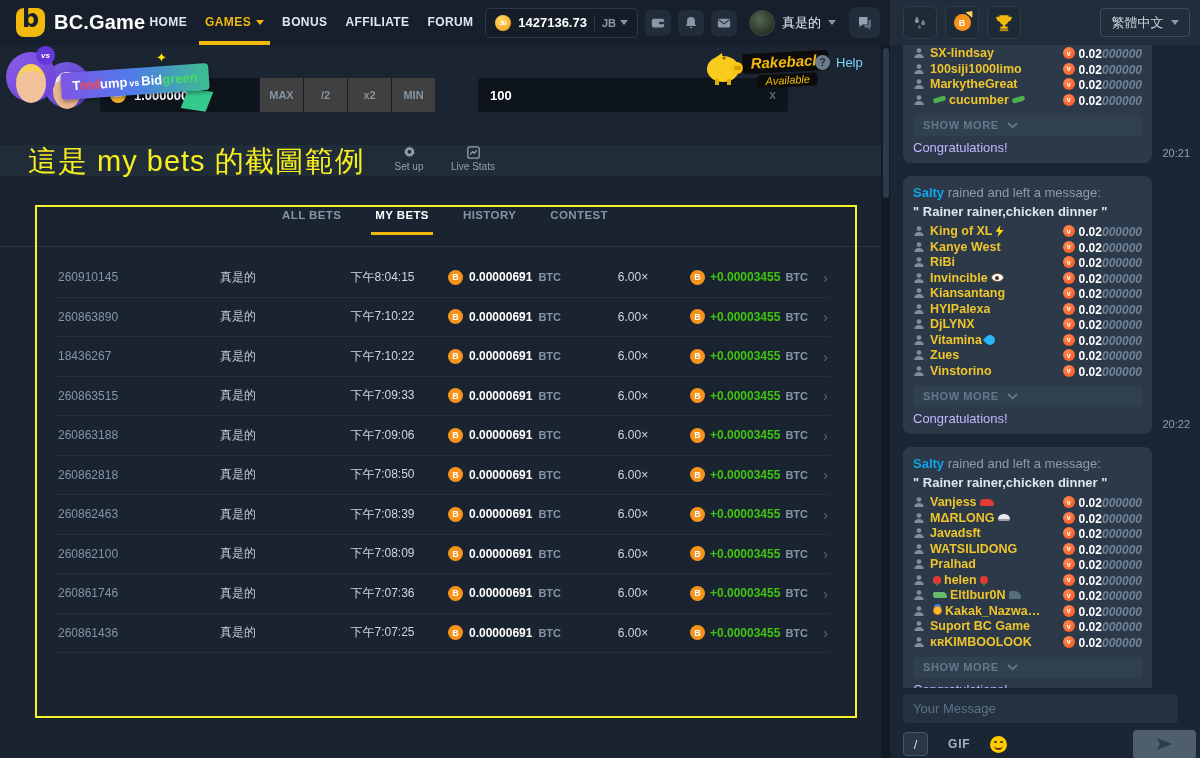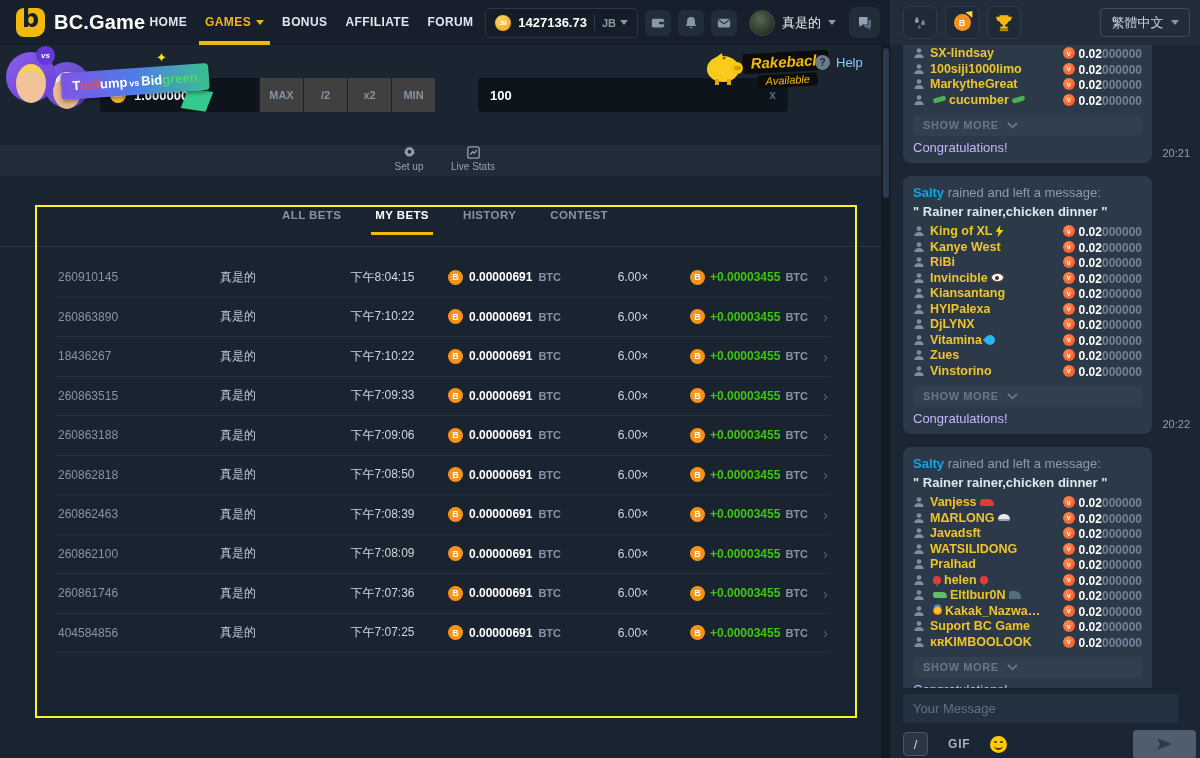--- a/index.html
+++ b/index.html
@@ -130,21 +130,21 @@
   .msg-box { width:249px; flex:none; background:#2b3949; border-radius:8px; padding:8px 10px; }
   .msg-time { flex:1; text-align:right; align-self:flex-end; color:#8fa0b2; font-size:11px; padding:0 2px 4px 0; }
   .msg-head { font-size:13px; color:#8b9cae; line-height:17px; }
   .msg-user { color:#0ea5e9; font-weight:800; cursor:pointer; }
   .msg-quote { color:#dfe7ee; font-size:13px; font-weight:700; line-height:17px; margin:2px 0 4px; }
   .cu-row { display:flex; align-items:center; height:15.5px; }
   .cu-row svg { flex:none; margin-right:5px; }
   .cu-name { color:#eec42c; font-size:12.5px; font-weight:700; cursor:pointer; white-space:nowrap; overflow:hidden; text-overflow:ellipsis; max-width:135px; }
   .cu-right { margin-left:auto; display:flex; align-items:center; gap:4px; }
   .amt-b { color:#fff; font-size:12px; font-weight:800; }
-  .amt-d { color:#72839a; font-size:12px; font-weight:700; }
+  .amt-d { color:#72839a; font-size:12px; font-weight:700;font-style:italic; }
   .show-more { height:21px; margin:7px 0 4px; background:#31404f; border-radius:4px; display:flex; align-items:center; gap:8px; padding:0 10px; color:#64788c; font-size:11px; font-weight:700; letter-spacing:.6px; cursor:pointer; }
   .msg-footer { color:#c4b5fd; font-size:13px; margin-top:4px; }
 
   
   .chip { display:inline-block; flex:none; margin:0 3px; }
   .chip-cucumber { width:13px; height:5px; background:#4caf50; border-radius:3px; transform:rotate(-18deg); }
   .chip-zap { width:8px; height:12px; background:#ffd60a; clip-path:polygon(60% 0,0 55%,40% 55%,25% 100%,100% 40%,55% 40%); }
   .chip-eye { position:relative; width:13px; height:9px; background:#fff; border:1px solid #6d553c; border-radius:50%; }
   .chip-eye::after { content:""; position:absolute; left:3.5px; top:1.5px; width:4px; height:4px; border-radius:50%; background:#4a2f1d; }
   .chip-fish { width:10px; height:10px; background:#29b6f6; border-radius:50% 50% 50% 0; transform:rotate(45deg); }
@@ -449,40 +449,41 @@
               </div>
               <div class="c-payout">6.00×</div>
               <div class="c-profit">
                 <span class="coin-btc"></span>
                 <span class="amt">+0.00003455</span>
                 <span class="unit">BTC</span>
               </div>
               <div class="c-chev">›</div>
             </div>
             <div class="bet-row">
-              <div class="c-id">404584856</div>
+              <div class="c-id">260861436</div>
               <div class="c-player">真是的</div>
               <div class="c-time">下午7:07:25</div>
               <div class="c-bet">
                 <span class="coin-btc"></span>
                 <span class="amt">0.00000691</span>
                 <span class="unit">BTC</span>
               </div>
               <div class="c-payout">6.00×</div>
               <div class="c-profit">
                 <span class="coin-btc"></span>
                 <span class="amt">+0.00003455</span>
                 <span class="unit">BTC</span>
               </div>
               <div class="c-chev">›</div>
             </div>
           </div>
       </div>
     </div>
 
+    <div class="annot-text">這是 my bets 的截圖範例</div>
     <div class="annot-rect"></div>
 
     <div class="main-sb">
         <div class="main-sb-thumb"></div>
       </div>
   </div>
 
   <div class="chat">
     <div class="chat-header">
       <div class="ch-btn">

